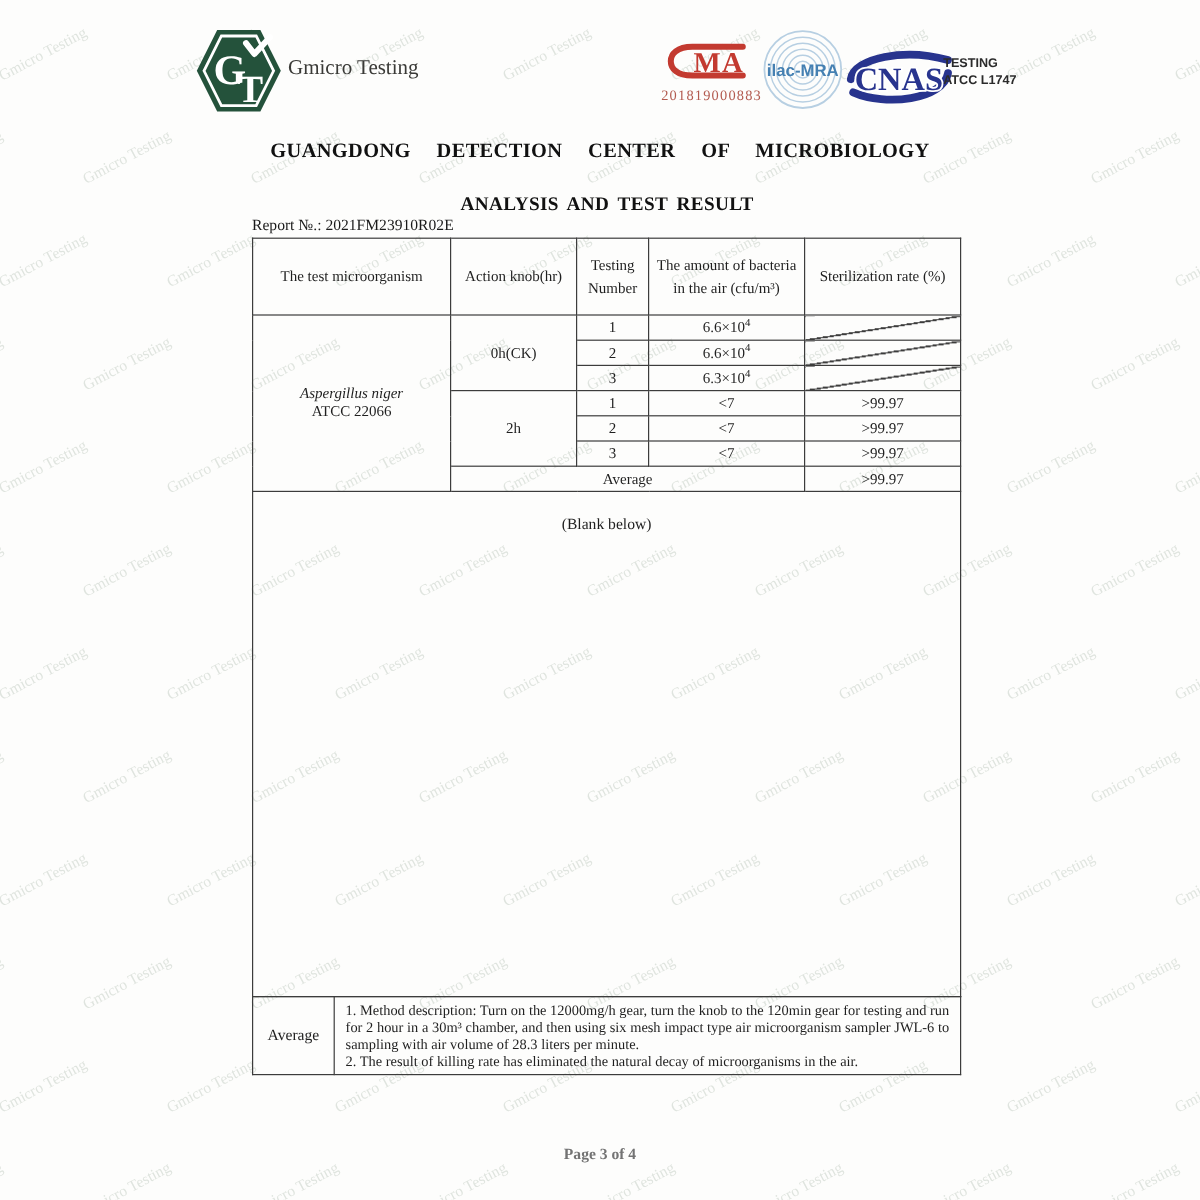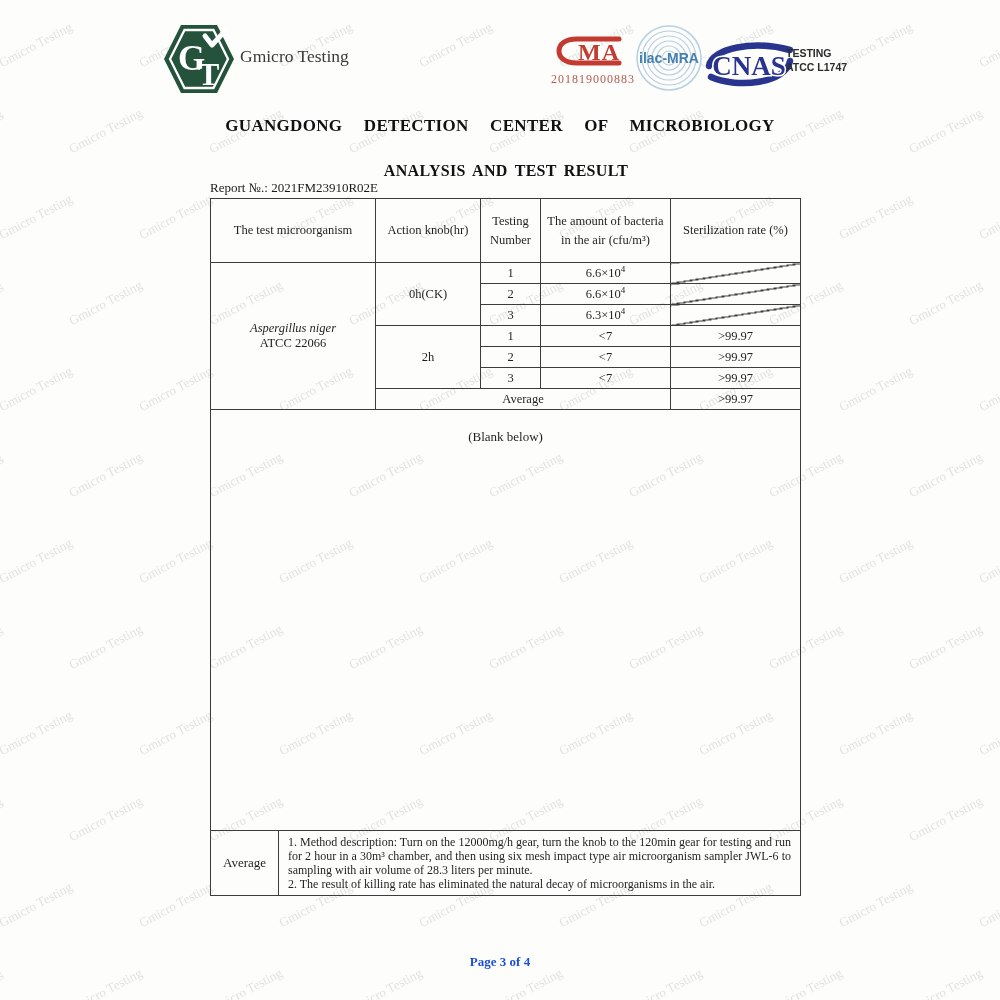--- a/index.html
+++ b/index.html
@@ -46,21 +46,21 @@
   .blank-cell { height: 421px; vertical-align: top; padding-top: 19px; font-size: 13px; }
   .sup { vertical-align: super; font-size: 9px; line-height: 0; }
 
   .remarks-table { margin-top: -1px; }
   .remarks-label { font-size: 13px; }
   .remarks-body { text-align: left; padding: 4px 9px 4px 9px; }
   .remarks-body p { font-size: 12px; line-height: 14px; margin: 0; }
   .remarks-body p.justified { text-align: justify; }
 
   .footer-page { position: absolute; left: 0; right: 0; top: 954px; text-align: center;
-                 font-size: 13px; font-weight: bold; color: #1d4ed8; }
+                 font-size: 13px; font-weight: bold; color: #737373; }
 </style>
 </head>
 <body>
 
 <div class="page">
 
   <div class="wm-layer">
       <span class="wm" style="left: 0px; top: 56px;">Gmicro Testing</span>
       <span class="wm" style="left: 140px; top: 56px;">Gmicro Testing</span>
       <span class="wm" style="left: 280px; top: 56px;">Gmicro Testing</span>

